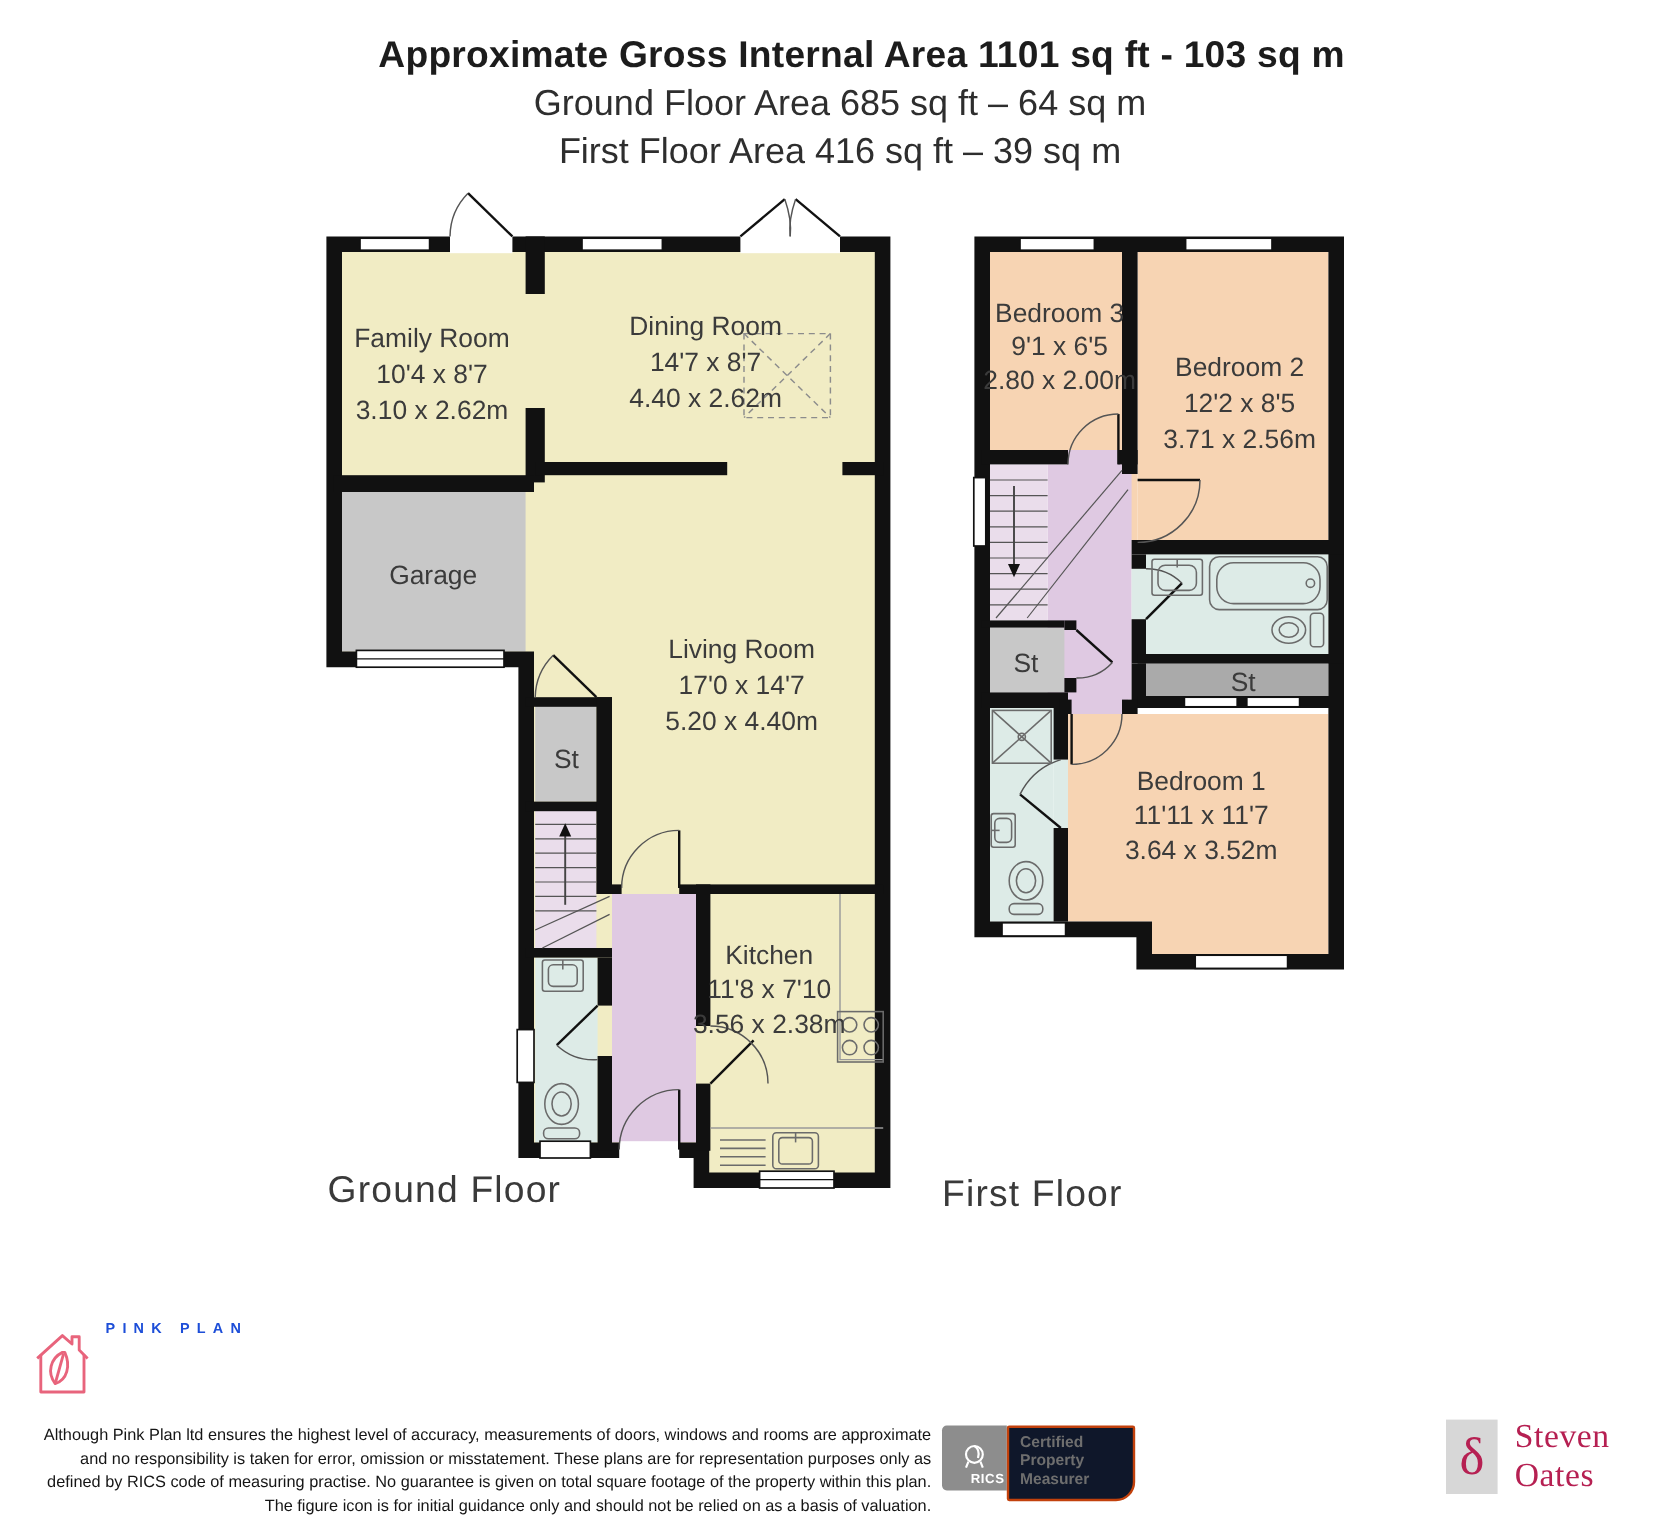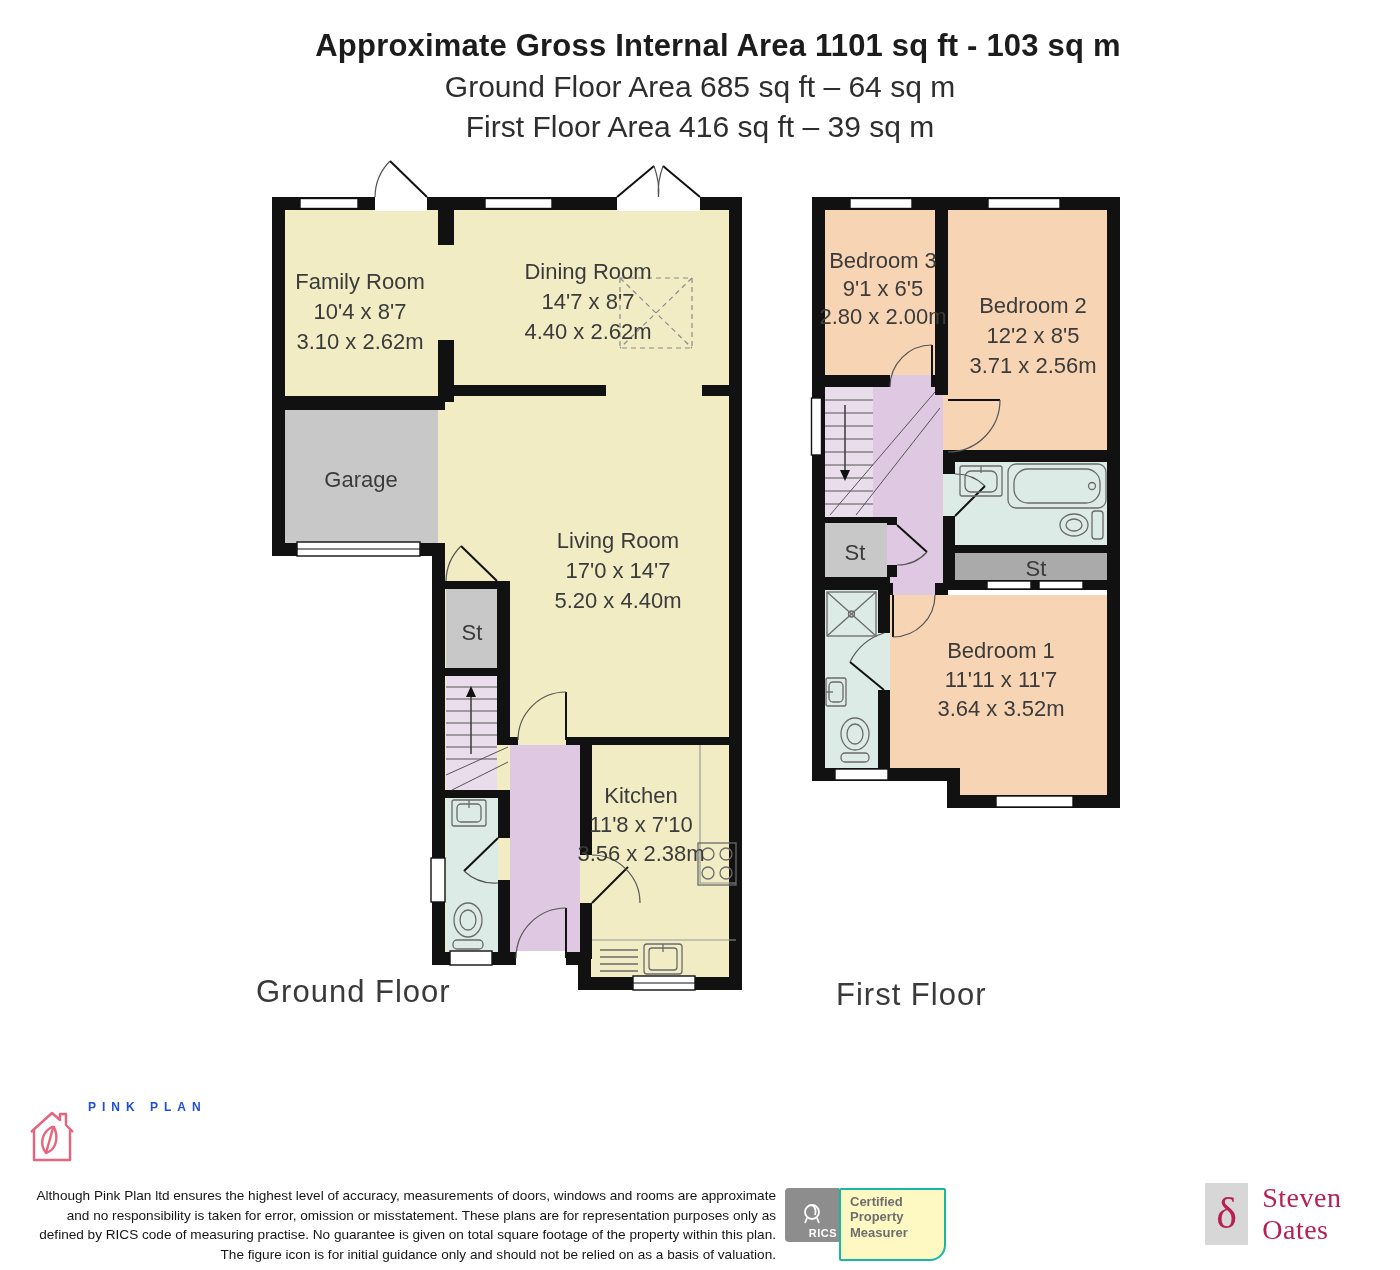--- a/index.html
+++ b/index.html
@@ -21,22 +21,22 @@
   .lbl{font-family:"Liberation Sans",sans-serif;font-size:22px;fill:#3b3b3b;text-anchor:middle;}
   
   .brand-name{position:absolute;left:88px;top:1100px;font-size:12px;letter-spacing:6px;
               color:#1d4ed8;font-weight:600;}
   .disclaimer{position:absolute;left:28px;top:1186px;width:748px;font-size:13.6px;
               line-height:1.45;color:#151515;text-align:right;}
   .rics-badge{position:absolute;left:785px;top:1188px;display:flex;}
   .rics-box{width:54px;height:54px;background:#8d8d8d;border-radius:4px 0 0 4px;
             display:flex;flex-direction:column;align-items:center;justify-content:flex-end;}
   .rics-label{color:#fff;font-weight:bold;font-size:11px;letter-spacing:.5px;margin-bottom:3px;padding-left:22px;}
-  .cert-box{width:94px;height:48px;background:#fef9c3;border:2px solid #14b8a6;
-            border-radius:2px 2px 16px 2px;padding:3px 0 18px 9px;display:flex;
+  .cert-box{width:94px;height:48px;background:#0f172a;border:2px solid #c2410c;
+            border-radius:2px 2px 16px 2px;padding:3px 0 8px 9px;display:flex;
             flex-direction:column;justify-content:center;}
   .cert-line{font-size:13px;font-weight:bold;color:#6e6e6e;line-height:1.18;}
   .agent{position:absolute;left:1205px;top:1182px;display:flex;align-items:center;}
   .agent-box{width:48px;height:62px;background:#d7d7d7;display:flex;align-items:center;
              justify-content:center;}
   .agent-mark{font-family:"Liberation Serif",serif;font-size:44px;color:#B62052;line-height:1;}
   .agent-name{font-family:"Liberation Serif",serif;font-size:28px;color:#B62052;
               margin-left:14px;letter-spacing:.5px;}
 </style>
 </head>
@@ -324,22 +324,22 @@
       <text class="lbl" x="1033" y="343">12'2 x 8'5</text>
       <text class="lbl" x="1033" y="373">3.71 x 2.56m</text>
       <text class="lbl" x="1001" y="658">Bedroom 1</text>
       <text class="lbl" x="1001" y="687">11'11 x 11'7</text>
       <text class="lbl" x="1001" y="716">3.64 x 3.52m</text>
       <text class="lbl" x="855" y="560">St</text>
       <text class="lbl" x="1036" y="576">St</text>
     </g>
   </svg>
 
-  <div class="floor-label" style="left:256px;top:974px;">Ground Floor</div>
-  <div class="floor-label" style="left:836px;top:977px;">First Floor</div>
+  <div class="floor-label" style="left:273px;top:974px;">Ground Floor</div>
+  <div class="floor-label" style="left:785px;top:977px;">First Floor</div>
 
   <svg style="position:absolute;left:26px;top:1108px;" width="52" height="56" viewBox="0 0 52 56">
     <g fill="none" stroke="#E8647C" stroke-width="2.4" stroke-linejoin="round">
       <path d="M5,24 L26,5 L34,12 L34,6 L40,6 L40,17 L47,24"></path>
       <path d="M8,21 L8,52 L44,52 L44,21"></path>
       <path d="M26,19 C16,24 13,36 20,45 C30,42 33,30 28,19 Z"></path>
       <path d="M20,45 C23,34 25,27 27,20"></path>
     </g>
   </svg>
   <div class="brand-name">PINK PLAN</div>

